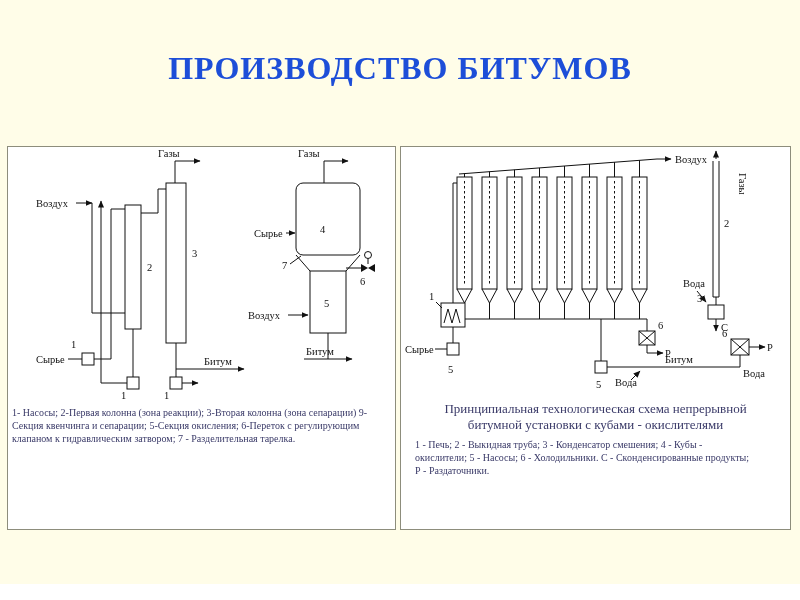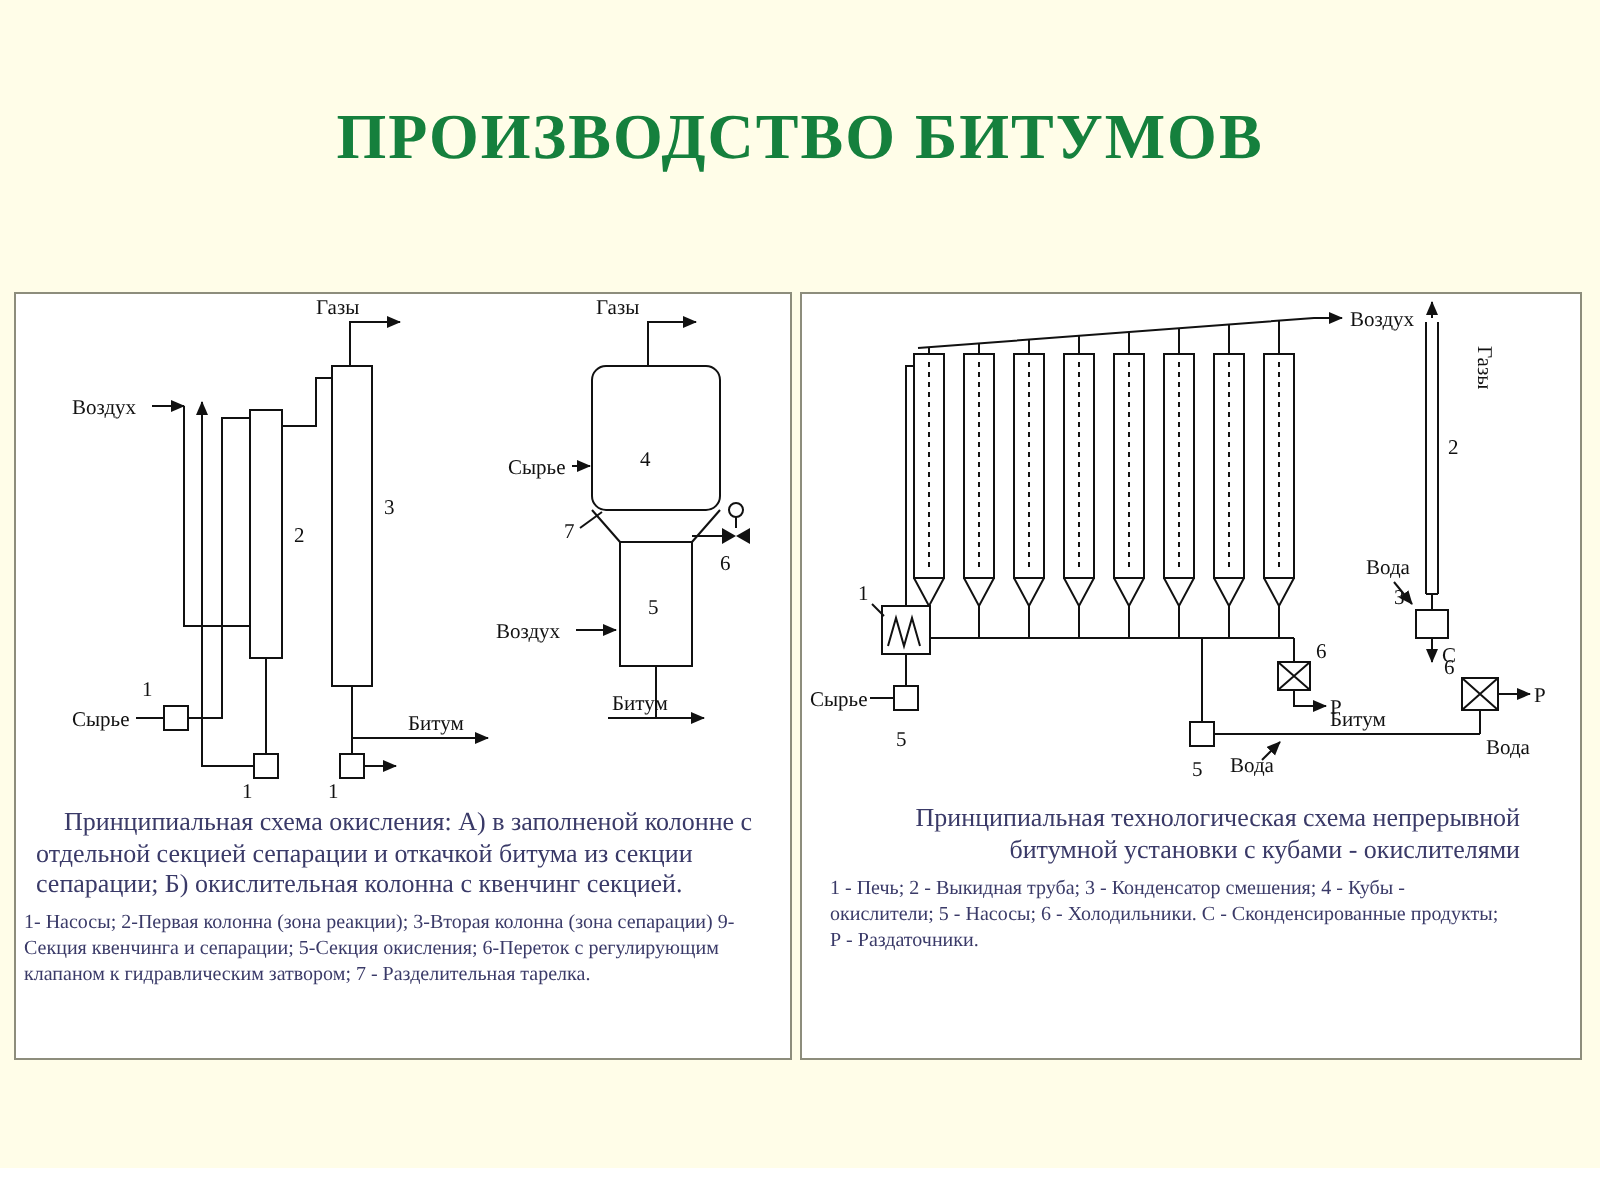--- a/index.html
+++ b/index.html
@@ -7,38 +7,38 @@
   body {
     position:relative;
     background:#fffde8;
     font-family:"Liberation Serif", serif;
     overflow:hidden;
   }
   .title {
     position:absolute; top:50px; left:0; width:100%;
     text-align:center;
     font-size:32px; font-weight:bold;
-    color:#15803d;
+    color:#1d4ed8;
     letter-spacing:1px;
   }
   .panel {
     position:absolute; top:146px;
     background:#ffffff;
     border:1px solid #8d8d7c;
   }
   .panel.left  { left:7px;   width:389px; height:384px; }
   .panel.right { left:400px; width:391px; height:384px; }
   .caption {
     color:#3a3a68;
     font-size:13px; line-height:1.2;
     padding:2px 14px 0 10px;
     text-indent:14px;
   }
   .panel.right .caption {
-    text-align:right; text-indent:0;
+    text-align:center; text-indent:0;
     padding:4px 30px 0 30px;
   }
   .legend {
     color:#3a3a68;
     font-size:10px; line-height:1.3;
     padding:5px 8px 0 4px;
   }
   .panel.right .legend { padding:6px 34px 0 14px; }
   .bottom-strip {
     position:absolute; left:0; bottom:0;
@@ -128,21 +128,20 @@
 
         <text x="240" y="172">Воздух</text>
         <path d="M280,168 H300" marker-end="url(#arrL)"></path>
 
         <path d="M320,186 V212"></path>
         <text x="298" y="208">Битум</text>
         <path d="M296,212 H344" marker-end="url(#arrL)"></path>
       </g>
     </svg>
 
-    <p class="caption">Принципиальная схема окисления: А) в заполненой колонне с отдельной секцией сепарации и откачкой битума из секции сепарации; Б) окислительная колонна с квенчинг секцией.</p>
     <p class="legend">1- Насосы; 2-Первая колонна (зона реакции); 3-Вторая колонна (зона сепарации) 9-Секция квенчинга и сепарации; 5-Секция окисления; 6-Переток с регулирующим клапаном к гидравлическим затвором; 7 - Разделительная тарелка.</p>
   </section>
 
   <section class="panel right">
     <svg width="389" height="250" viewBox="0 0 389 250" fill="none" stroke="#111" stroke-width="1">
       <defs>
         <marker id="arrR" markerWidth="8" markerHeight="7" refX="6.5" refY="3" orient="auto">
           <path d="M0,0 L7,3 L0,6 Z" fill="#111" stroke="none"></path>
         </marker>
       </defs>

